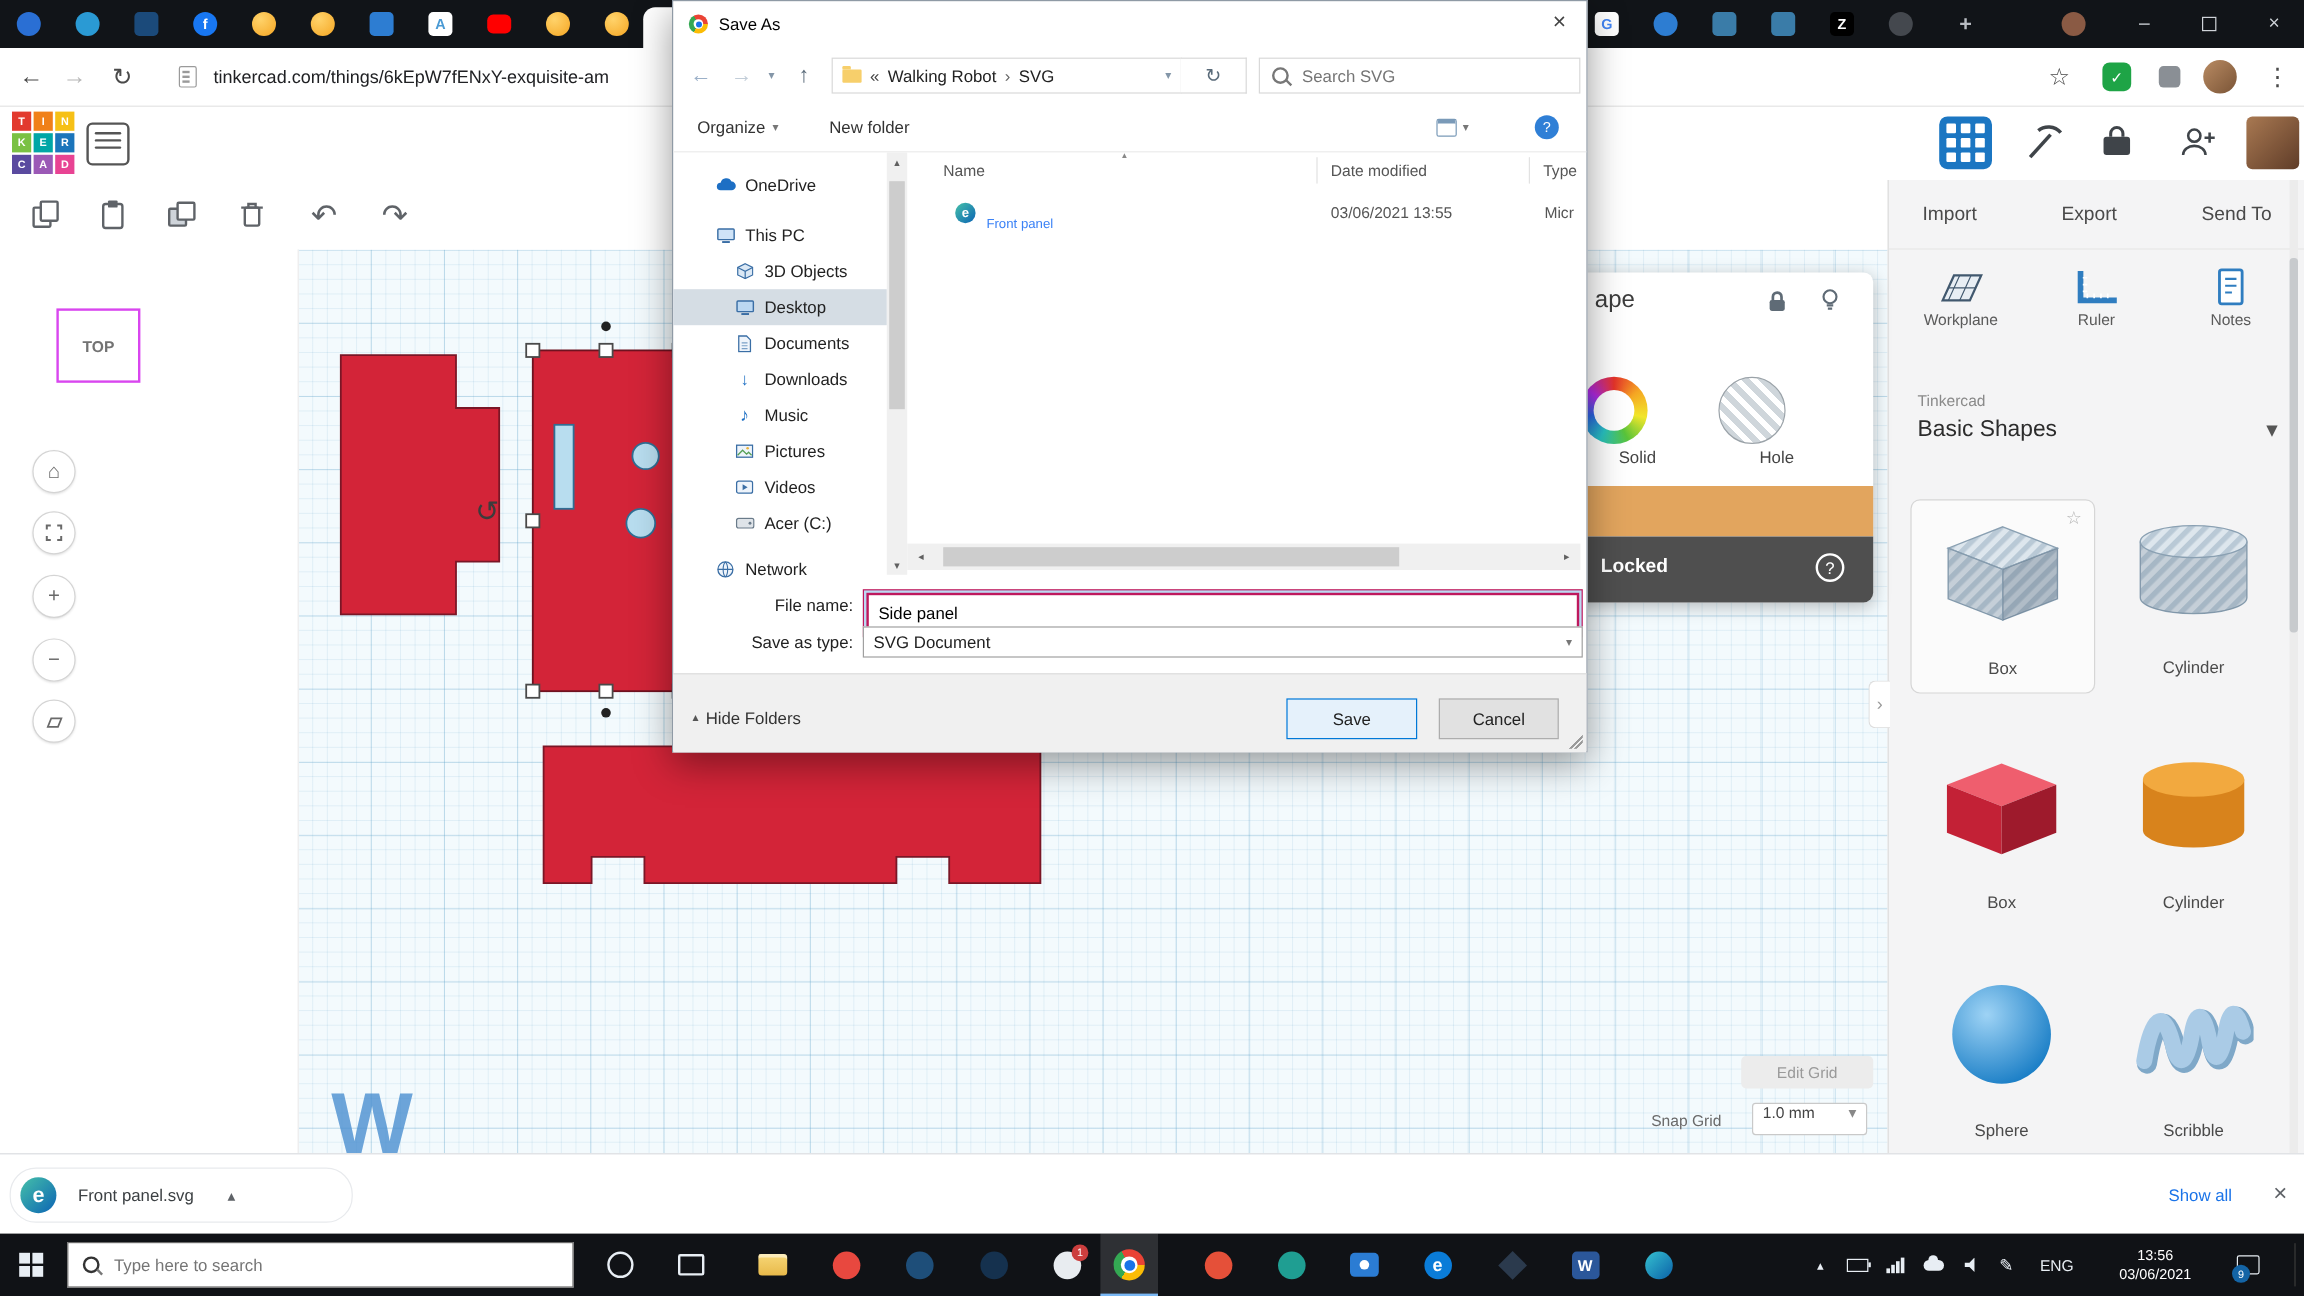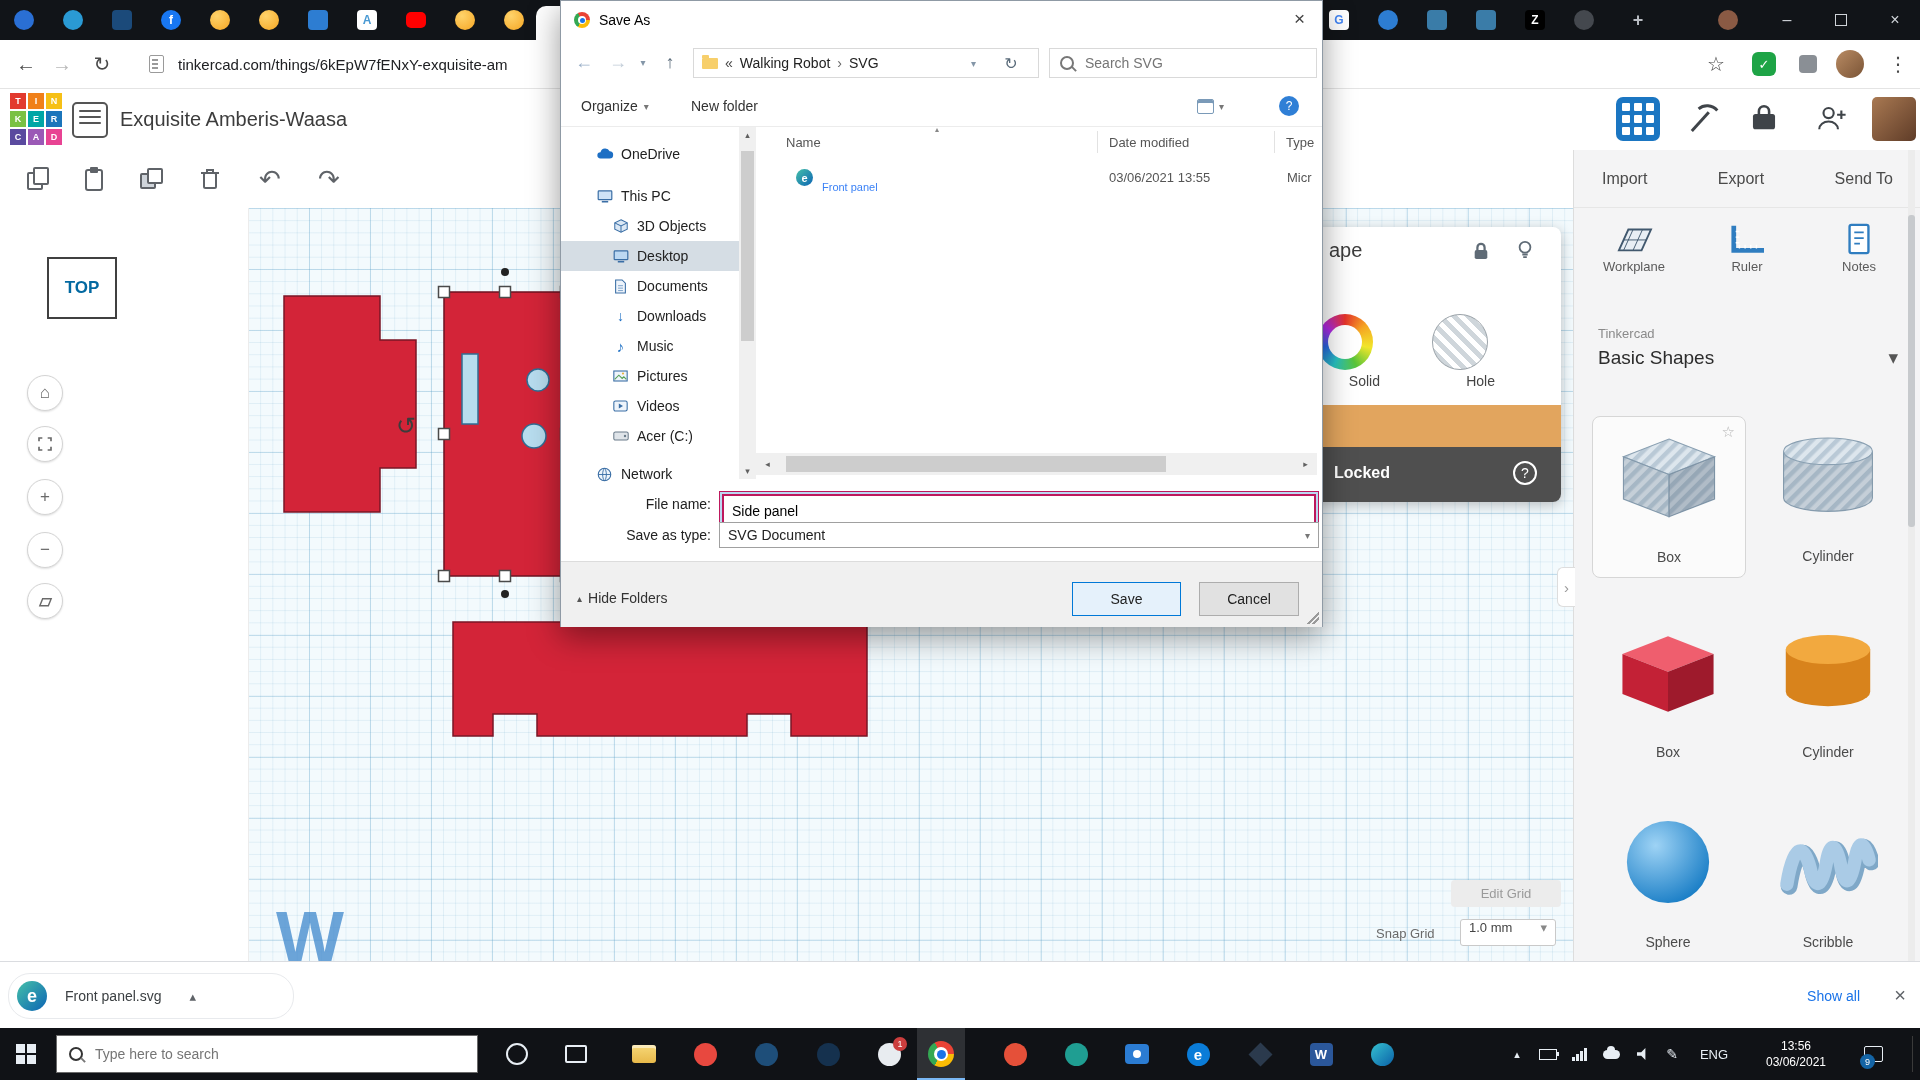--- a/index.html
+++ b/index.html
@@ -43,21 +43,21 @@
 
   
   #tc-toolbar{position:absolute;left:0;top:150px;width:1573px;height:58px;background:#fff;z-index:2}
   .tool-ic{position:absolute;top:15px;width:30px;height:30px;color:#5f6368}
   .glyph-ic{font-size:26px;line-height:28px;text-align:center}
 
   
   #left-panel{position:absolute;left:0;top:208px;width:248px;height:753px;background:#fff;
               border-right:1px solid #ececec;z-index:2}
   #view-cube{position:absolute;left:47px;top:49px;width:66px;height:58px;background:#fff;
-             border:2px solid #404040;color:#0369a1;font-weight:bold;font-size:17px}
+             border:2px solid #d946ef;color:#737373;font-weight:bold;font-size:13px}
   .nav-circle{position:absolute;left:27px;width:34px;height:34px;border-radius:50%;background:#fff;
               border:1px solid #d4d4d4;box-shadow:0 1px 2px rgba(0,0,0,.12);color:#6a6a6a;font-size:17px}
   #canvas{position:absolute;left:248px;top:208px;width:1325px;height:753px;z-index:1;overflow:hidden;
           background-color:#f3fafd;
           background-image:
             linear-gradient(rgba(90,160,200,.28) 1px,transparent 1px),
             linear-gradient(90deg,rgba(90,160,200,.28) 1px,transparent 1px),
             linear-gradient(rgba(90,160,200,.13) 1px,transparent 1px),
             linear-gradient(90deg,rgba(90,160,200,.13) 1px,transparent 1px);
           background-size:61px 61px,61px 61px,12.2px 12.2px,12.2px 12.2px}
@@ -257,21 +257,20 @@
       <span style="background:#1b75bb">R</span>
       <span style="background:#5a4a9f">C</span>
       <span style="background:#9b59b6">A</span>
       <span style="background:#e84393">D</span>
     </div>
     <div id="menu-box">
         <i style="top:6px"></i>
         <i style="top:12px"></i>
         <i style="top:18px"></i>
       </div>
-    <div id="design-title">Exquisite Amberis-Waasa</div>
     <div class="hd-ic" id="grid-btn" style="left:1616px">
         <b></b>
         <b></b>
         <b></b>
         <b></b>
         <b></b>
         <b></b>
         <b></b>
         <b></b>
         <b></b>

